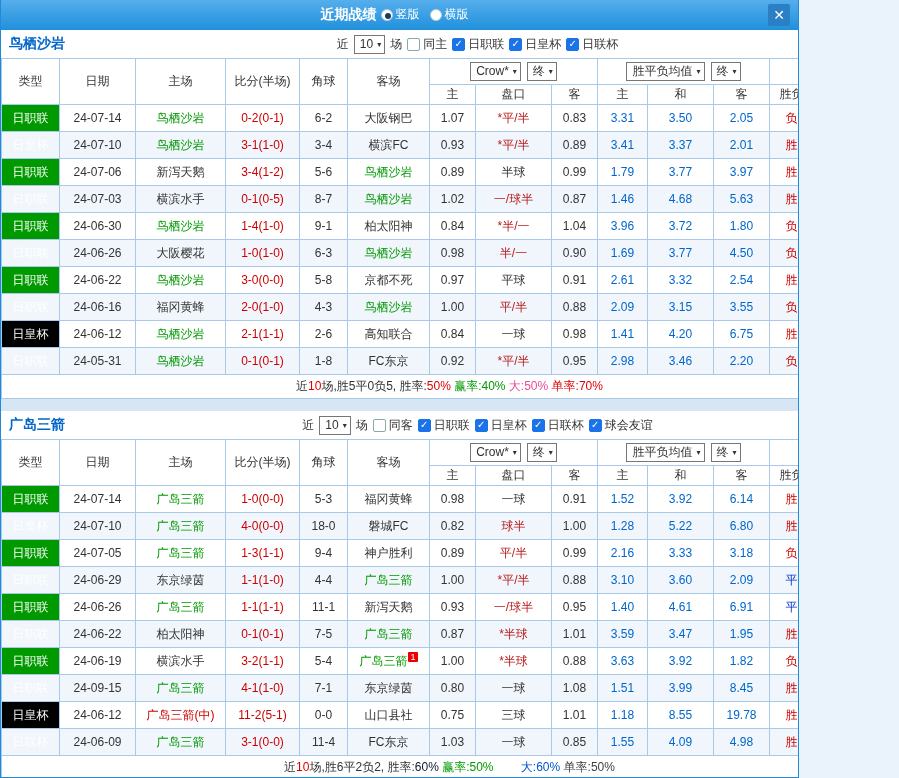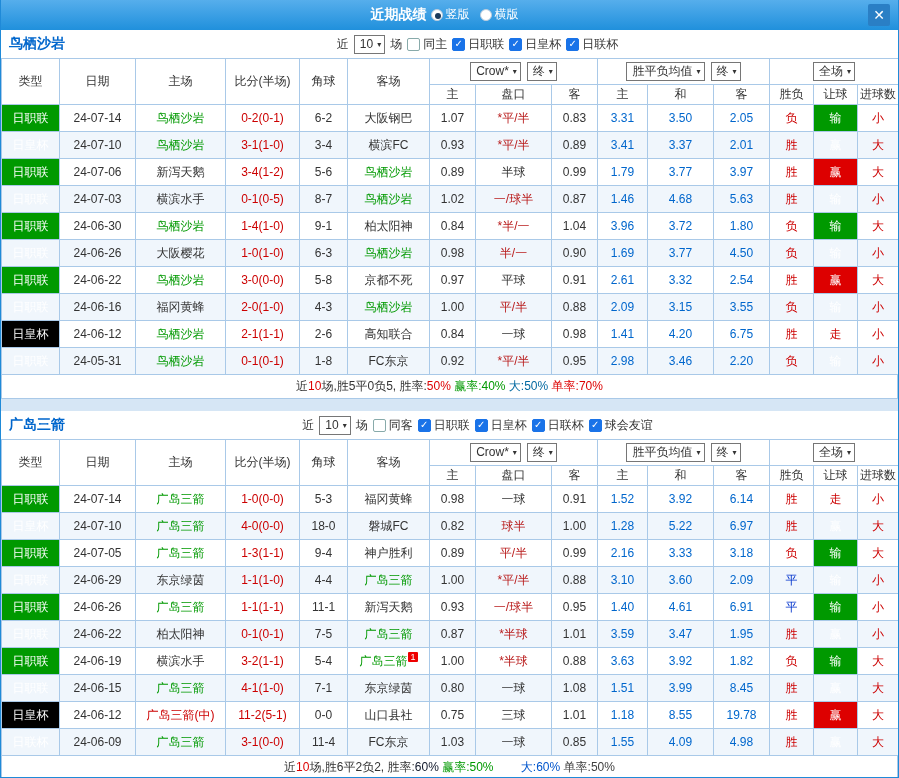--- a/index.html
+++ b/index.html
@@ -1,17 +1,17 @@
 <!DOCTYPE html>
 <html style="--titlebar: #2090dc; --titlebar_light: #56aeec; --team_title: #0066cc; --league_green: #009900; --league_black: #000000; --league_cup: #68a105; --focus_team: #009900; --euro_odds: #0066cc; --win_bg: #dd0000; --lose_bg: #009900; --border: #a9c9e8; --alt_row: #f0f6fc;"><head>
 <meta charset="utf-8">
 <style>
 *{box-sizing:border-box;margin:0;padding:0}
 body{font-family:"Liberation Sans","DejaVu Sans",sans-serif;font-size:12px;background:#eaf3fb;color:#333}
-.app{width:899px;height:778px;border:1px solid #1f8ad8;border-top:none;background:#d6e6f5;overflow:hidden}
+.app{width:799px;height:778px;border:1px solid #1f8ad8;border-top:none;background:#d6e6f5;overflow:hidden}
 .titlebar{height:30px;background:linear-gradient(var(--titlebar_light,#5ab0ec),var(--titlebar,#2090dc));display:flex;align-items:center;justify-content:center;position:relative;color:#fff}
 .ttitle{font-weight:bold;font-size:14px;margin-right:4px}
 .radio{display:inline-flex;align-items:center;gap:3px;margin-right:10px;cursor:pointer;color:#fff}
 .rdot{width:12px;height:12px;border-radius:50%;background:#fff;border:1px solid #bcd;display:inline-block;position:relative}
 .rdot.on::after{content:"";position:absolute;left:3px;top:3px;width:6px;height:6px;border-radius:50%;background:#1b3a5c}
 .close{position:absolute;right:8px;top:4px;width:22px;height:22px;line-height:22px;text-align:center;font-size:14px;font-weight:bold;color:#fff;cursor:pointer;background:#2a7fc5;border-radius:2px}
 .section{background:#fff;margin-bottom:12px;width:897px}
 .section:last-child{margin-bottom:0}
 .teambar{height:28px;display:flex;align-items:center;padding:0 8px;background:#fff}
 .teamname{color:var(--team_title,#0066cc);font-weight:bold;font-size:14px}
@@ -314,21 +314,21 @@
               <td class="od">0.95</td>
               <td class="eu">2.98</td>
               <td class="eu">3.46</td>
               <td class="eu">2.20</td>
               <td class="res rred">负</td>
               <td class="let lt-lose">输</td>
               <td class="goal">小</td>
             </tr>
           </tbody>
         </table>
-        <div class="tfoot"><span style="color: rgb(51, 51, 51);">近</span><span style="color: rgb(221, 0, 0);">10</span><span style="color: rgb(51, 51, 51);">场,胜5平0负5, 胜率:</span><span style="color: rgb(221, 0, 0);">50%</span><span style="color: rgb(0, 153, 0); text-align: right;"> 赢率:40%</span><span style="color: #0369a1;"> 大:50%</span><span style="color: rgb(221, 0, 0);"> 单率:70%</span></div>
+        <div class="tfoot"><span style="color: rgb(51, 51, 51);">近</span><span style="color: rgb(221, 0, 0);">10</span><span style="color: rgb(51, 51, 51);">场,胜5平0负5, 胜率:</span><span style="color: rgb(221, 0, 0);">50%</span><span style="color: rgb(0, 153, 0); text-align: right;"> 赢率:40%</span><span style="color: #ec4899;"> 大:50%</span><span style="color: rgb(221, 0, 0);"> 单率:70%</span></div>
       </div>
       <div class="section">
         <div class="teambar">
           <span class="teamname">广岛三箭</span>
           <span class="filters">
             <span class="fl">近</span>
             <span class="sel">
               <span class="selv">10</span>
               <span class="selarr">▾</span>
             </span>
@@ -435,21 +435,21 @@
               <td class="date">24-07-10</td>
               <td class="team focus">广岛三箭</td>
               <td class="score">4-0(0-0)</td>
               <td class="corner">18-0</td>
               <td class="team norm">磐城FC</td>
               <td class="od">0.82</td>
               <td class="hp hred">球半</td>
               <td class="od">1.00</td>
               <td class="eu">1.28</td>
               <td class="eu">5.22</td>
-              <td class="eu">6.97</td>
+              <td class="eu">6.80</td>
               <td class="res rred">胜</td>
               <td class="let lt-win">赢</td>
               <td class="goal">大</td>
             </tr>
             <tr>
               <td class="lg lg-green">日职联</td>
               <td class="date">24-07-05</td>
               <td class="team focus">广岛三箭</td>
               <td class="score">1-3(1-1)</td>
               <td class="corner">9-4</td>
@@ -527,21 +527,21 @@
               <td class="od">0.88</td>
               <td class="eu">3.63</td>
               <td class="eu">3.92</td>
               <td class="eu">1.82</td>
               <td class="res rred">负</td>
               <td class="let lt-lose">输</td>
               <td class="goal">大</td>
             </tr>
             <tr class="alt">
               <td class="lg lg-green">日职联</td>
-              <td class="date">24-06-15</td>
+              <td class="date">24-09-15</td>
               <td class="team focus">广岛三箭</td>
               <td class="score">4-1(1-0)</td>
               <td class="corner">7-1</td>
               <td class="team norm">东京绿茵</td>
               <td class="od">0.80</td>
               <td class="hp">一球</td>
               <td class="od">1.08</td>
               <td class="eu">1.51</td>
               <td class="eu">3.99</td>
               <td class="eu">8.45</td>

